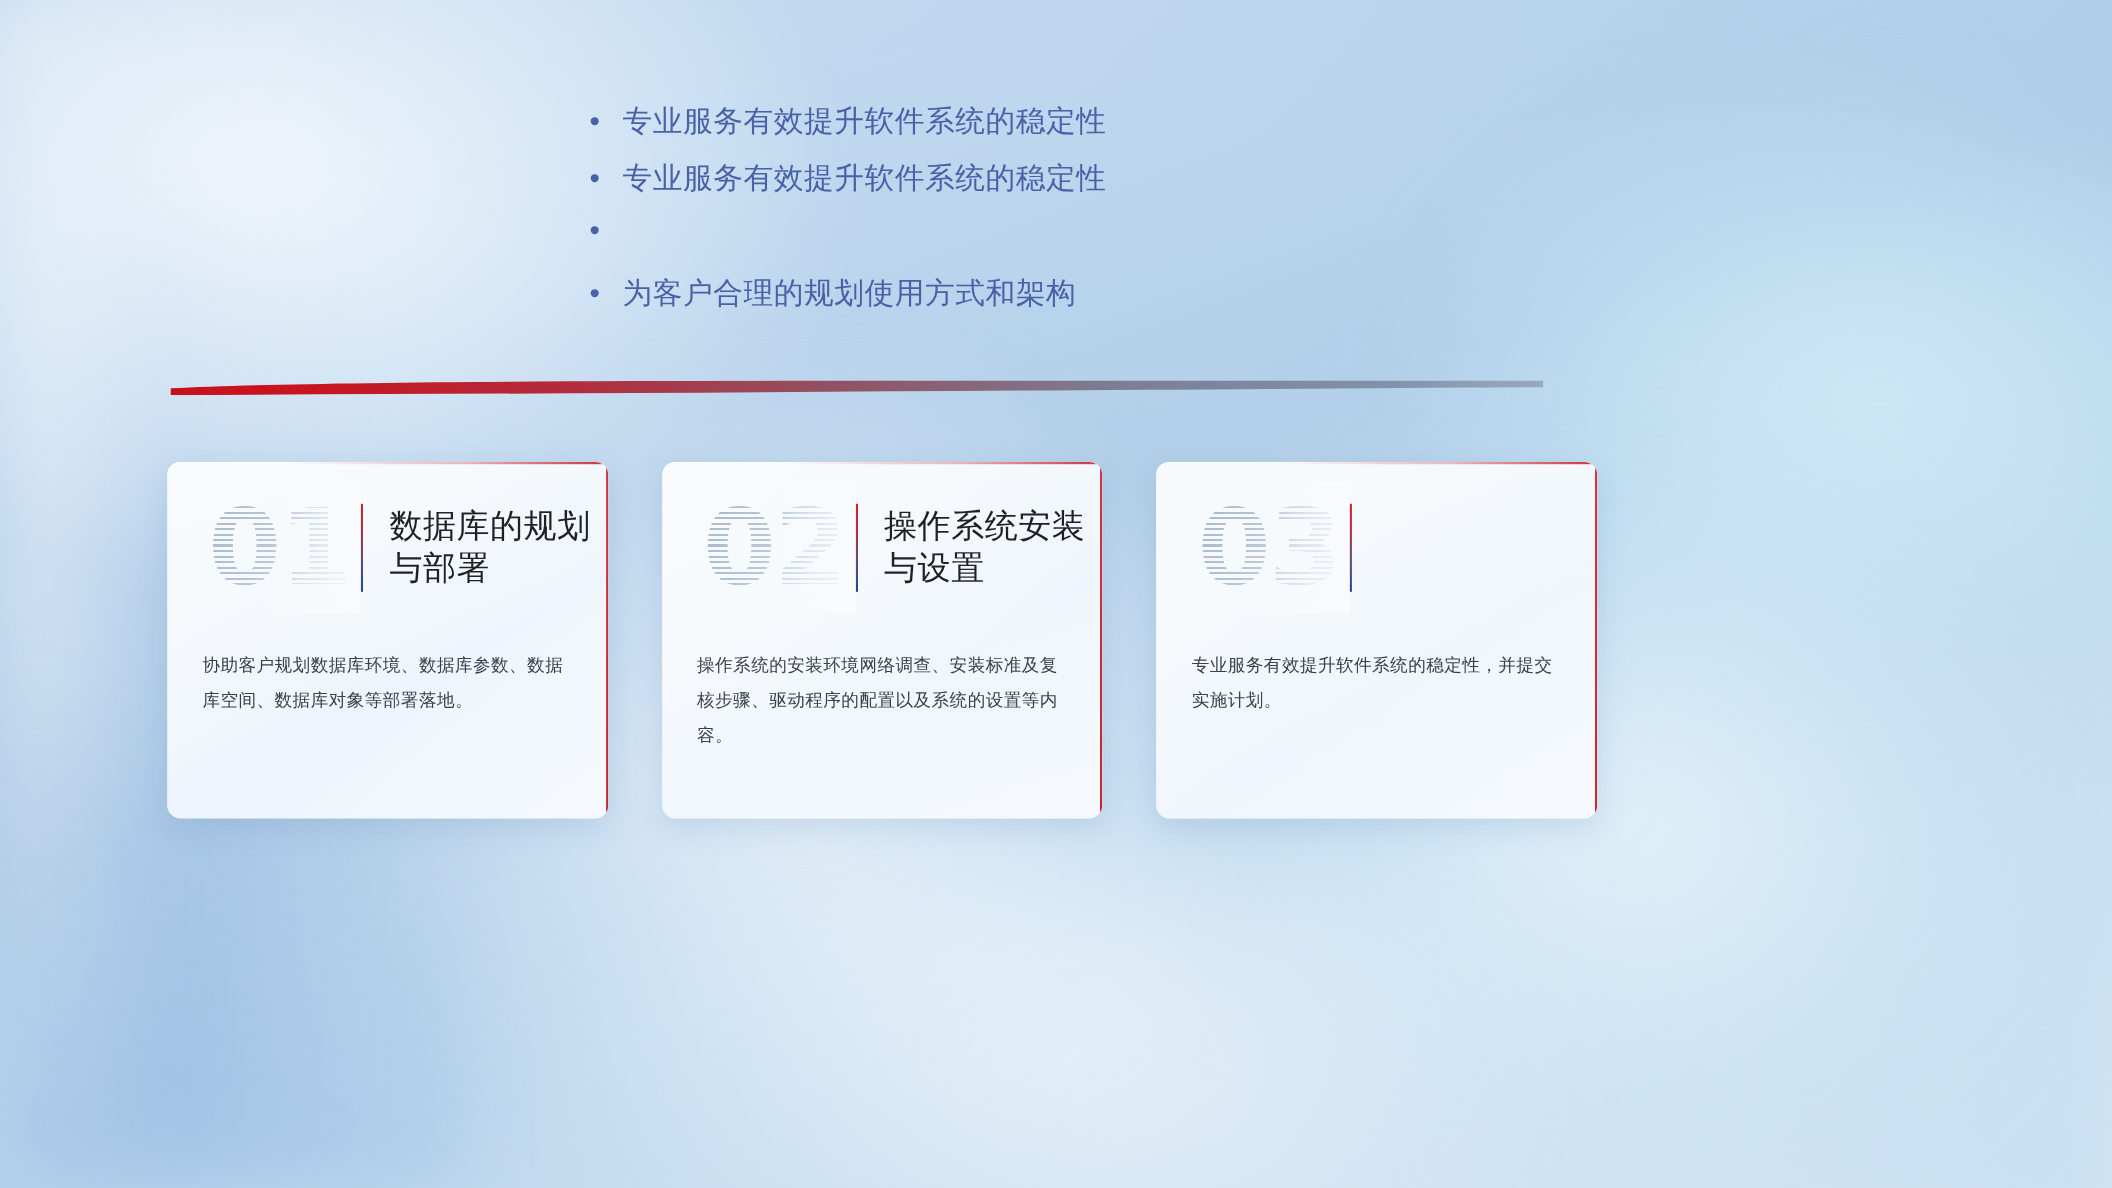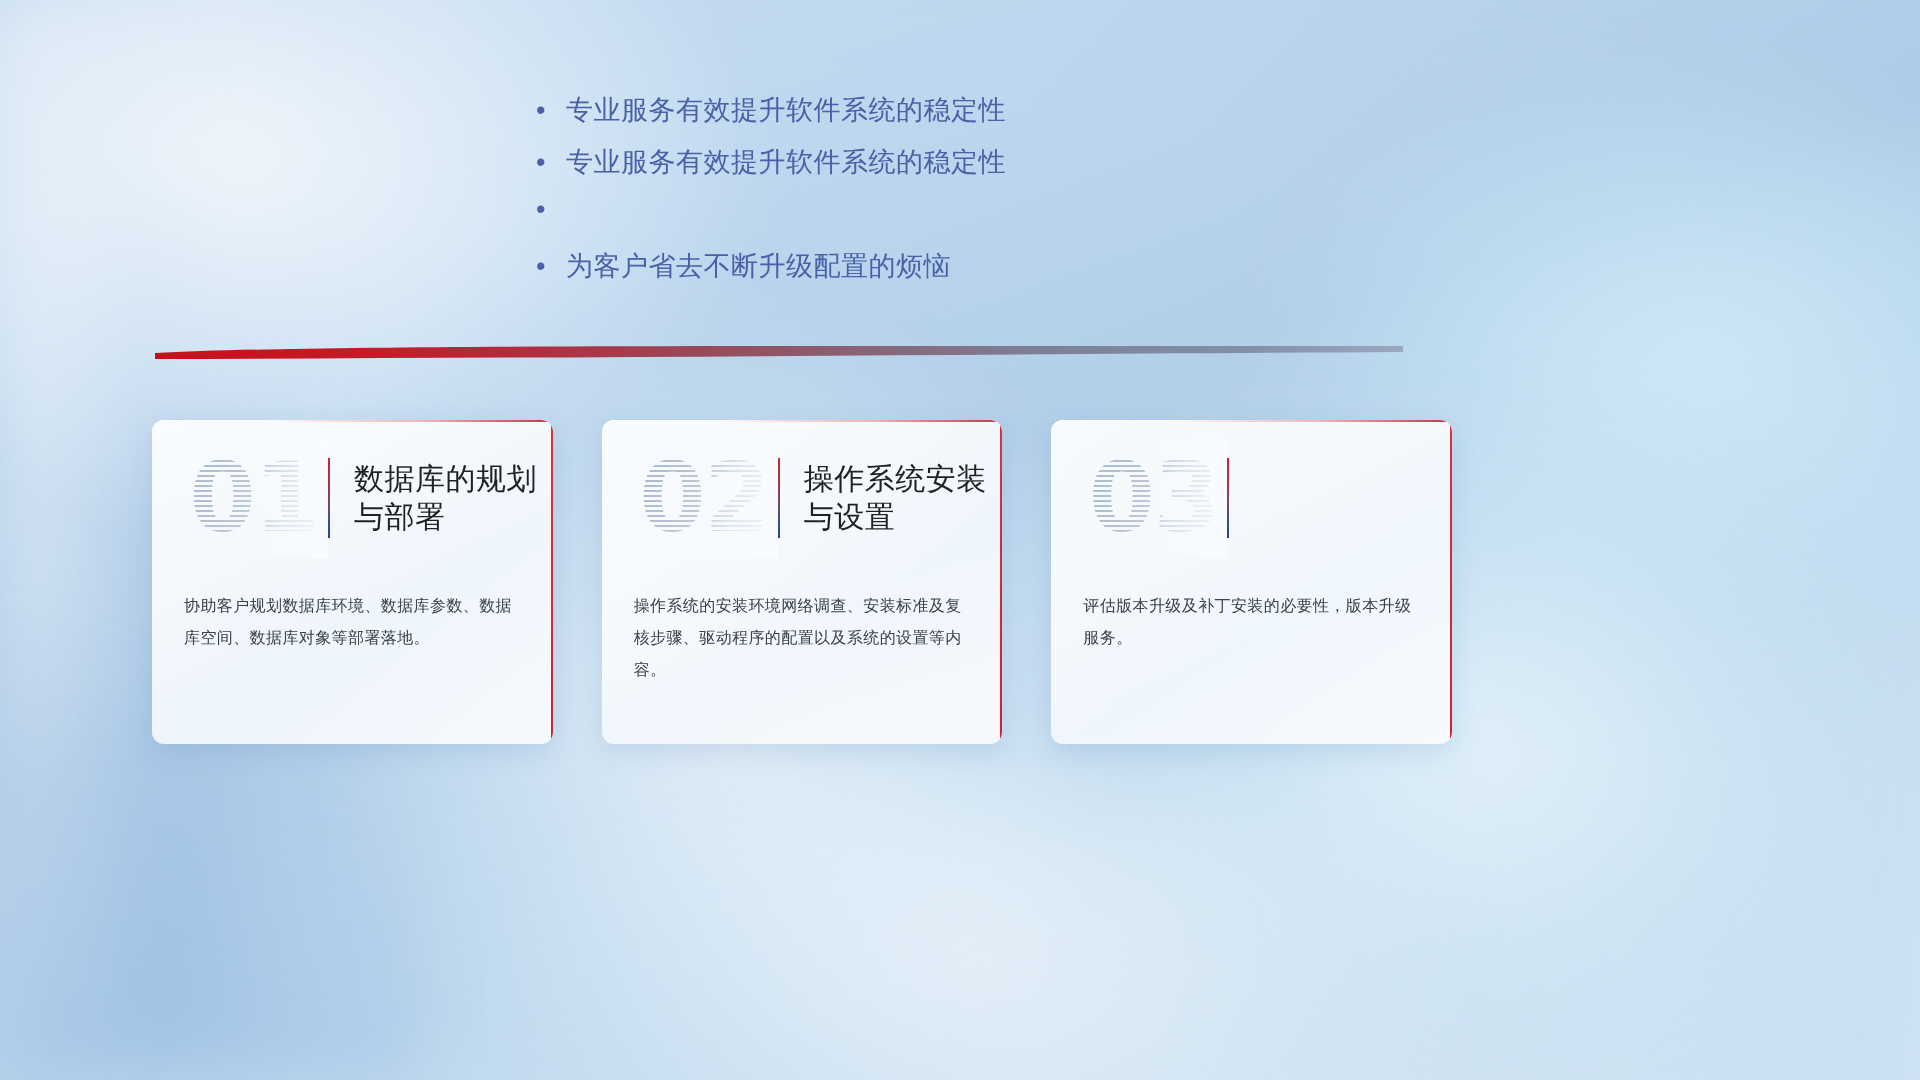--- a/index.html
+++ b/index.html
@@ -168,21 +168,21 @@
   </div>
   <div class="bullet-row">
     <span class="bullet-dot">•</span>
     <span class="bullet-text">专业服务有效提升软件系统的稳定性</span>
   </div>
   <div class="bullet-row">
     <span class="bullet-dot">•</span>
   </div>
   <div class="bullet-row">
     <span class="bullet-dot">•</span>
-    <span class="bullet-text">为客户省去不断升级配置的烦恼</span>
+    <span class="bullet-text">为客户合理的规划使用方式和架构</span>
   </div>
 </div>
 
 <div id="divider">
   <svg viewBox="0 0 1248 22" preserveAspectRatio="none">
     <defs>
       <linearGradient id="dgrad" x1="0" y1="0" x2="1" y2="0">
         <stop offset="0" stop-color="#c8101c"></stop>
         <stop offset="0.10" stop-color="#c8151f"></stop>
         <stop offset="0.28" stop-color="#b42a3a"></stop>
@@ -235,16 +235,16 @@
   <div class="card">
     <div class="card-accent-right"></div>
     <div class="card-accent-top"></div>
     <div class="card-head">
       <div class="num-wrap">
         <div class="num">03</div>
         <div class="num-fade"></div>
       </div>
       <div class="title-bar"></div>
     </div>
-    <div class="card-body">评估版本升级及补丁安装的必要性，版本升级服务。</div>
+    <div class="card-body">专业服务有效提升软件系统的稳定性，并提交实施计划。</div>
   </div>
 
 </div>
 
 </body></html>

